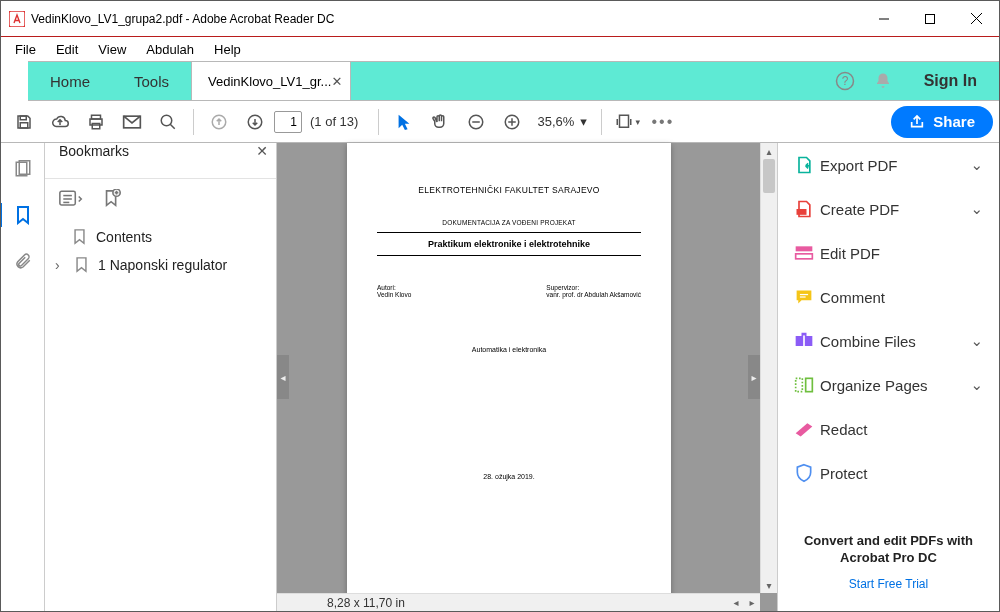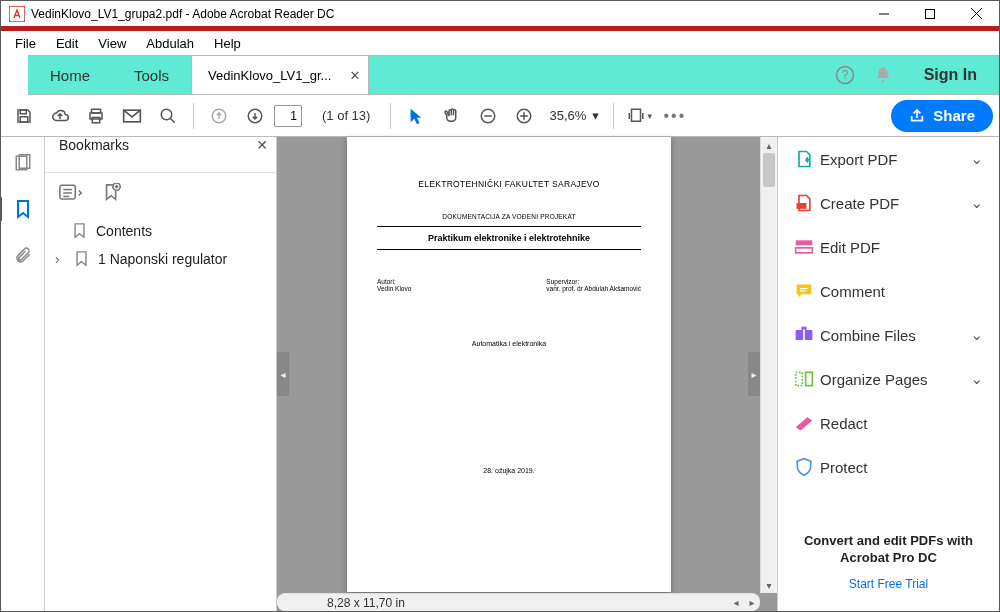--- a/index.html
+++ b/index.html
@@ -1,51 +1,51 @@
 <!DOCTYPE html>
 <html><head>
 <meta charset="utf-8">
 <style>
 * { margin: 0; padding: 0; box-sizing: border-box; font-family: "Segoe UI", Arial, sans-serif; }
 body { width: 1000px; height: 612px; overflow: hidden; background: #fff; border: 1px solid #5a5a5a; display: flex; flex-direction: column; }
-.titlebar { height: 30px; display: flex; align-items: center; background: #fff; border-bottom: 5px solid #b91c1c; }
+.titlebar { height: 36px; display: flex; align-items: center; background: #fff; border-bottom: 1px solid #b91c1c; }
 .titlebar .app-icon { width: 16px; height: 16px; margin: 0 6px 0 8px; }
 .titlebar .title { font-size: 12px; color: #000; flex: 1; }
 .titlebar .win-btn { width: 46px; height: 30px; display: flex; align-items: center; justify-content: center; color: #222; }
 .menubar { height: 24px; display: flex; align-items: center; padding: 0 4px; font-size: 13px; }
 .menubar .mi { padding: 3px 10px; }
 .topnav { height: 40px; display: flex; align-items: stretch; border-top: 1px solid #b8b8b8; border-bottom: 1px solid #b8b8b8; background: #5eead4; margin-left: 27px; }
 .topnav .nav-btn { padding: 0 22px; display: flex; align-items: center; font-size: 15px; color: #333; }
-.topnav .doc-tab { background: #fff; border-left: 1px solid #b8b8b8; border-right: 1px solid #b8b8b8; padding: 0 8px 0 16px; display: flex; align-items: center; font-size: 13px; gap: 18px; }
+.topnav .doc-tab { background: #fff; border-left: 1px solid #b8b8b8; border-right: 1px solid #b8b8b8; padding: 0 8px 0 16px; display: flex; align-items: center; font-size: 13px; gap: 0; }
 .topnav .spacer { flex: 1; }
 .topnav .right-ico { width: 38px; display: flex; align-items: center; justify-content: center; color: #777; }
 .topnav .signin { padding: 0 22px; display: flex; align-items: center; font-size: 16px; font-weight: 600; color: #333; }
 .toolbar { height: 42px; display: flex; align-items: center; border-bottom: 1px solid #b8b8b8; padding: 0 6px; gap: 2px; }
 .tb-btn { width: 34px; height: 34px; display: flex; align-items: center; justify-content: center; color: #555; border-radius: 3px; }
 .tb-sep { width: 1px; height: 26px; background: #ccc; margin: 0 6px; }
 .tb-page-in { width: 28px; height: 22px; border: 1px solid #999; border-radius: 2px; font-size: 12px; text-align: right; padding: 0 4px; }
-.tb-page-of { font-size: 13px; color: #333; margin-left: 18px; }
+.tb-page-of { font-size: 13px; color: #333; margin-left: 6px; }
 .tb-zoom { font-size: 13px; color: #333; padding: 0 6px; display: flex; align-items: center; gap: 6px; }
 .share-btn { margin-left: auto; background: #007aff; color: #fff; border-radius: 20px; height: 32px; padding: 12px 18px; display: flex; align-items: center; gap: 8px; font-size: 15px; font-weight: 600; }
 .main { flex: 1; display: flex; min-height: 0; }
 .leftrail { width: 44px; border-right: 1px solid #ccc; display: flex; flex-direction: column; align-items: center; padding-top: 14px; gap: 22px; }
 .leftrail .rail-ico { width: 24px; height: 24px; display: flex; align-items: center; justify-content: center; color: #666; }
 .leftrail .rail-ico.active { color: #0071e3; border-left: 3px solid #0071e3; width: 44px; margin-left: -3px; background: #fff; }
 .bm-panel { width: 232px; border-right: 1px solid #ccc; display: flex; flex-direction: column; }
 .bm-head { height: 36px; display: flex; padding: 0 8px 0 14px; font-size: 14px; color: #222; border-bottom: 1px solid #e3e3e3; }
 .bm-head .x { margin-left: auto; color: #555; }
 .bm-tb { height: 40px; display: flex; align-items: center; padding: 0 14px; gap: 20px; color: #666; }
 .bm-list { padding: 4px 0; }
 .bm-item { display: flex; align-items: center; gap: 10px; padding: 6px 14px 6px 28px; font-size: 14px; color: #222; }
 .bm-item .chev { width: 10px; color: #666; margin-left: -18px; }
 .docview { flex: 1; background: #999; position: relative; display: flex; flex-direction: column; }
 .docview .scroll-v { position: absolute; right: 0; top: 0; bottom: 18px; width: 17px; background: #f0f0f0; border-left: 1px solid #ddd; }
 .docview .scroll-v .thumb { position: absolute; left: 2px; right: 2px; top: 16px; height: 34px; background: #c7c7c7; border-radius: 2px; }
 .docview .scroll-v .arr { position: absolute; left: 0; right: 0; height: 16px; display: flex; align-items: center; justify-content: center; color: #666; font-size: 10px; }
-.docview .scroll-h { position: absolute; left: 0; right: 17px; bottom: 0; height: 18px; background: #f0f0f0; border-top: 1px solid #ddd; display: flex; align-items: center; border-radius: 8px; }
+.docview .scroll-h { position: absolute; left: 0; right: 17px; bottom: 0; height: 18px; background: #f0f0f0; border-top: 1px solid #ddd; display: flex; align-items: center; }
 .docview .scroll-h .dim { font-size: 12px; color: #333; padding-left: 50px; }
 .docview .scroll-h .arr { width: 16px; text-align: center; color: #666; font-size: 10px; }
 .collapse-handle { position: absolute; top: 50%; width: 12px; height: 44px; background: #888; display: flex; align-items: center; justify-content: center; color: #eee; font-size: 10px; transform: translateY(-50%); }
 .page { position: absolute; left: 70px; top: 0; width: 324px; height: 455px; background: #fff; box-shadow: 0 2px 6px rgba(0,0,0,.3); padding: 42px 30px 20px; font-family: "Times New Roman", serif; font-size: 8px; color: #000; text-align: center; }
 .page .univ { font-size: 8.5px; letter-spacing: .3px; }
 .page .subt { font-size: 6.5px; margin-top: 24px; letter-spacing: .2px; }
 .page .hr { border-top: 1px solid #000; margin: 6px 0; }
 .page .ttl { font-size: 9px; font-weight: bold; }
 .page .meta { display: flex; justify-content: space-between; margin-top: 28px; font-size: 6.5px; }
 .page .meta div { text-align: left; }

